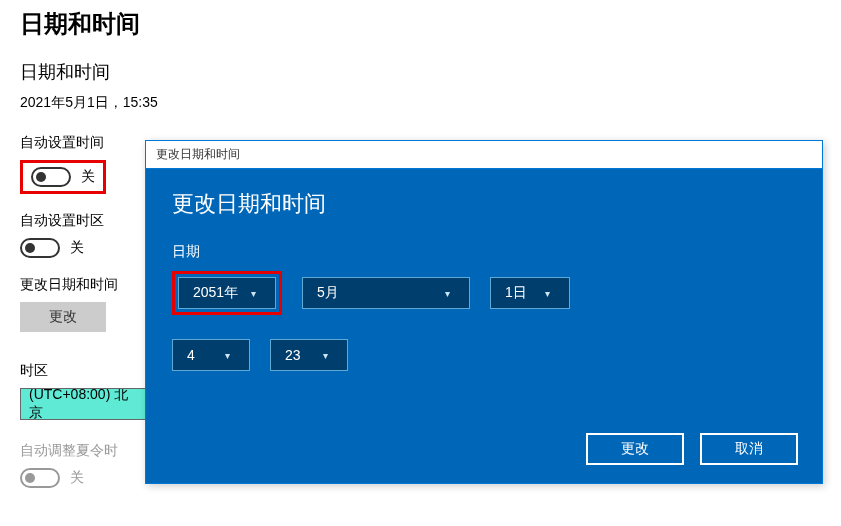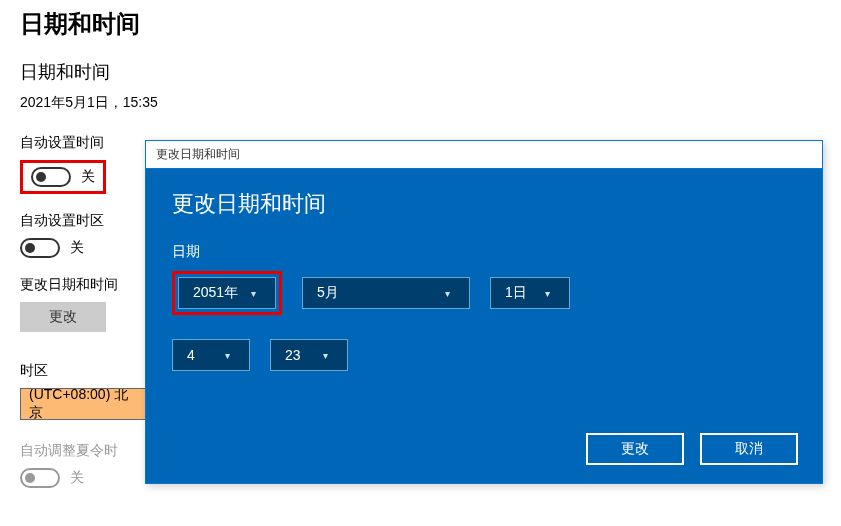--- a/index.html
+++ b/index.html
@@ -82,21 +82,21 @@
     border: none;
     color: #333;
     font-size: 14px;
     font-family: inherit;
     margin-bottom: 30px;
   }
   .tz-dropdown {
     width: 126px;
     height: 32px;
     border: 1px solid #666;
-    background: #fdba74;
+    background: #5eead4;
     padding: 0 8px;
     display: flex;
     align-items: center;
     font-size: 14px;
     overflow: hidden;
   }
   .disabled-text {
     color: #999;
   }
 

